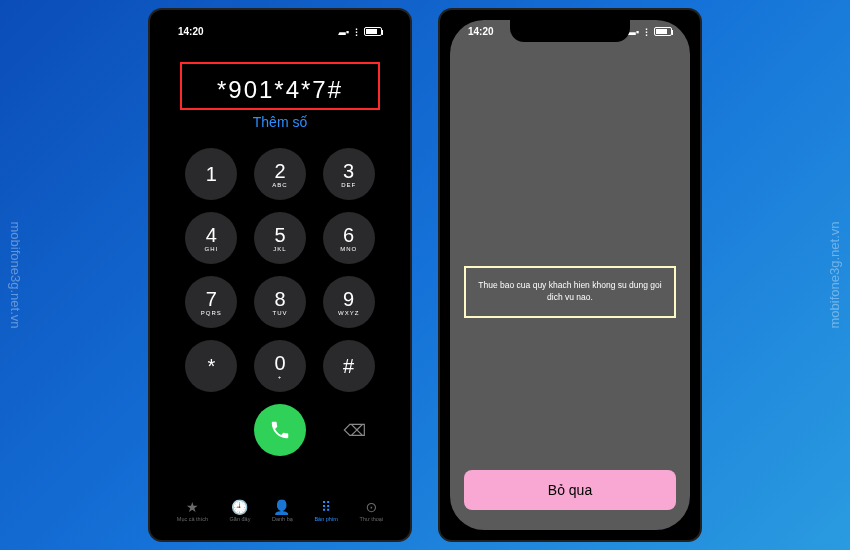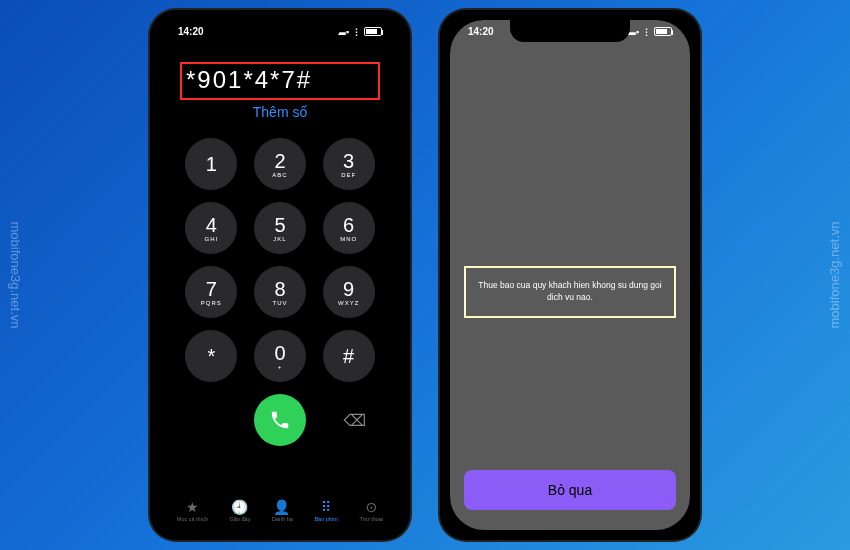--- a/index.html
+++ b/index.html
@@ -29,21 +29,21 @@
   top: 50%;
   transform: translateY(-50%);
   writing-mode: vertical-rl;
   color: rgba(255,255,255,0.35);
   font-size: 13px;
 }
 .phone {
   width: 260px;
   height: 530px;
   background: #000;
-  border-radius: 26px;
+  border-radius: 12px;
   padding: 10px;
   position: relative;
   box-shadow: 0 0 0 2px #222;
 }
 .notch {
   position: absolute;
   top: 10px;
   left: 50%;
   transform: translateX(-50%);
   width: 120px;
@@ -86,21 +86,22 @@
   padding: 1px;
 }
 .battery::after { content:''; position:absolute; right:-2px; top:2px; width:1px; height:5px; background:#fff; }
 .battery-fill { background:#fff; height:100%; width:77%; }
 .dialed-wrap {
   margin-top: 42px;
   padding: 0 20px;
 }
 .dialed-box {
   border: 2px solid #ff2b2b;
-  padding: 2px 4px 4px;
+  padding: 12px 4px 4px;
+  text-align: center;
 }
 .dialed-number {
   color: #fff;
   font-size: 24px;
   font-weight: 300;
   letter-spacing: 2px;
 }
 .add-number {
   text-align: center;
   color: #2b8fff;
@@ -185,21 +186,21 @@
 .msg-text {
   color: #fff;
   font-size: 8.5px;
   line-height: 1.4;
 }
 .dismiss-btn {
   position: absolute;
   bottom: 20px;
   left: 14px;
   right: 14px;
-  background: #8b5cf6;
+  background: #f9a8d4;
   color: #000;
   text-align: center;
   padding: 12px;
   border-radius: 8px;
   font-size: 14px;
   cursor: pointer;
 }
 </style>
 </head>
 <body>

